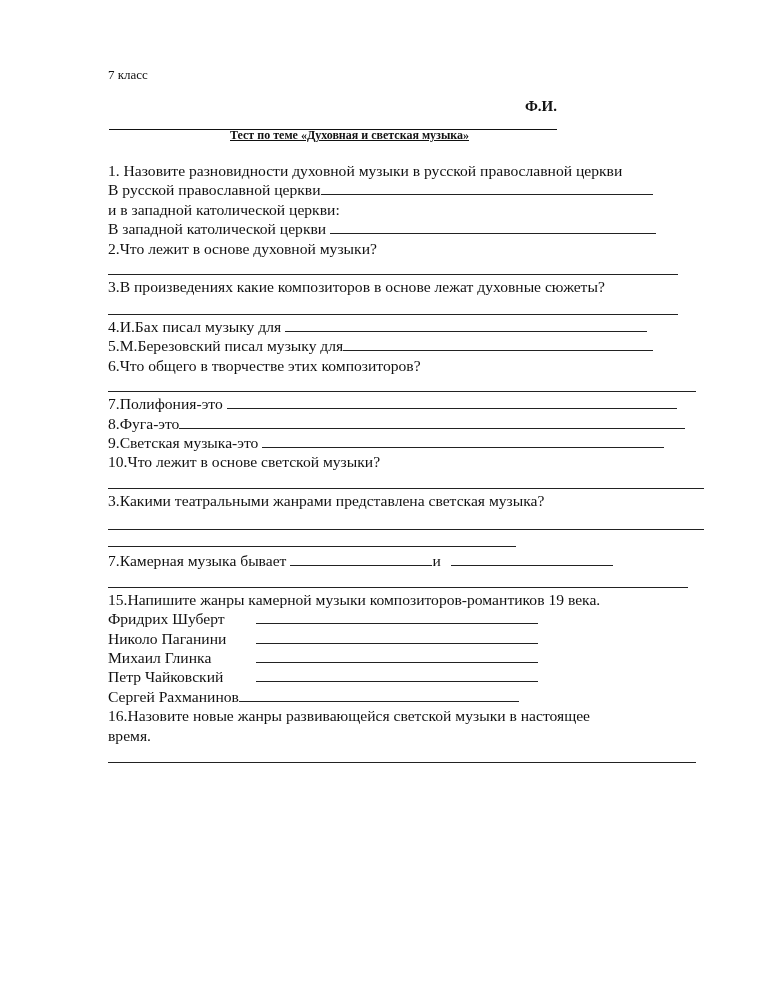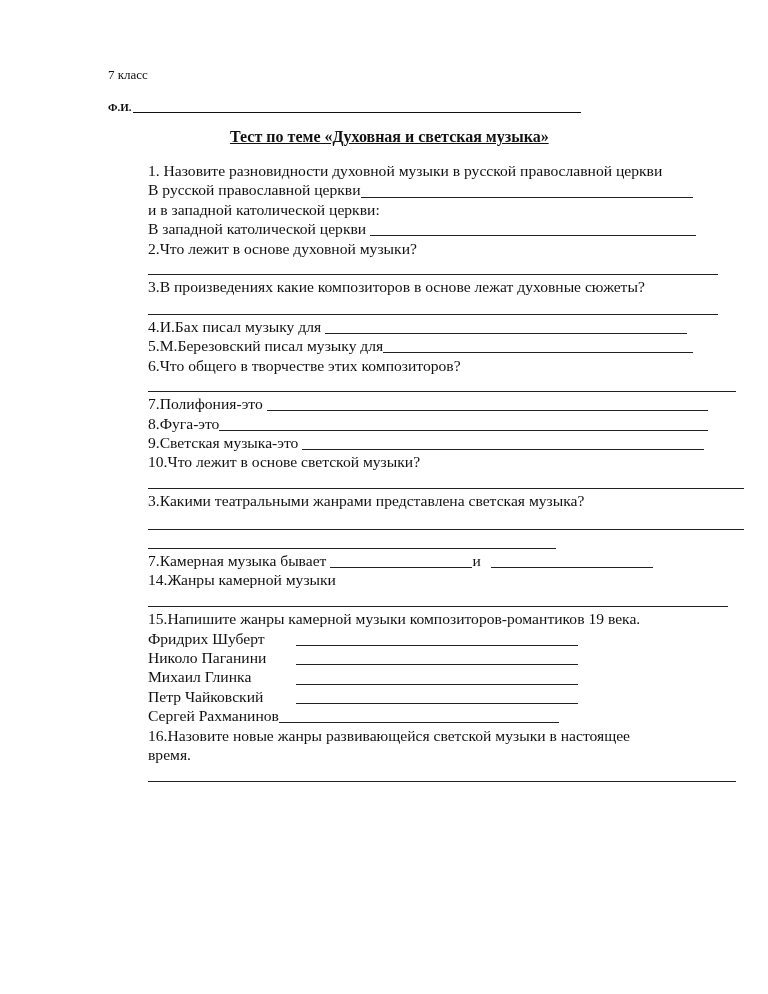--- a/index.html
+++ b/index.html
@@ -1,24 +1,24 @@
 <!DOCTYPE html>
 <html><head>
 <meta charset="utf-8">
 <style>
   html, body { margin:0; padding:0; background:#ffffff; }
   body { width:768px; height:994px; position:relative; overflow:hidden;
          font-family:"Liberation Serif", "DejaVu Serif", serif; color:#111; }
   .page { position:absolute; left:108px; top:0; width:600px; }
   .grade { position:absolute; top:67px; font-weight:normal; font-size:13px; }
-  .fio { position:absolute; top:98px; font-weight:bold; font-size:11px; display:flex; align-items:flex-end; }
+  .fio { position:absolute; top:98px; font-weight:bold; font-size:15px; display:flex; align-items:flex-end;flex-direction:column; }
   .fio .blank { display:inline-block; width:448px; border-bottom:1.5px solid #111; height:14px; margin-left:1px; }
-  .title { position:absolute; top:128px; left:122px; font-weight:bold; font-size:16px; text-decoration:underline; }
+  .title { position:absolute; top:128px; left:122px; font-weight:bold; font-size:12px; text-decoration:underline; }
   .body { position:absolute; top:161px; left:0; width:600px; font-size:15.6px; line-height:19.4px; }
-  .ln { height:19.4px; white-space:nowrap; display:flex; align-items:center; position:relative;margin-left:40px; }
+  .ln { height:19.4px; white-space:nowrap; display:flex; align-items:flex-start; position:relative; }
   .fill { display:inline-block; border-bottom:1px solid #222; height:14px; }
   .rule { position:absolute; left:0; bottom:2px; height:0; border-bottom:1px solid #222; }
 </style>
 </head>
 <body>
 
 <div class="page">
   <div class="grade">7 класс</div>
 
   <div class="fio">
@@ -96,23 +96,20 @@
     <div class="ln">
       <span class="fill" style="width:408px"></span>
     </div>
     <div class="ln">
       <span>7.Камерная музыка бывает</span>
       <span class="fill" style="width:142px;margin-left:4px"></span>
       <span>и</span>
       <span class="fill" style="width:162px;margin-left:10px"></span>
     </div>
     <div class="ln">
-        <span>14.Жанры камерной музыки</span>
-      </div>
-    <div class="ln">
         <span class="rule" style="width:580px"></span>
       </div>
     <div class="ln">
         <span>15.Напишите жанры камерной музыки композиторов-романтиков 19 века.</span>
       </div>
     <div class="ln">
       <span style="width:148px;display:inline-block">Фридрих  Шуберт</span>
       <span class="fill" style="width:282px"></span>
     </div>
     <div class="ln">

